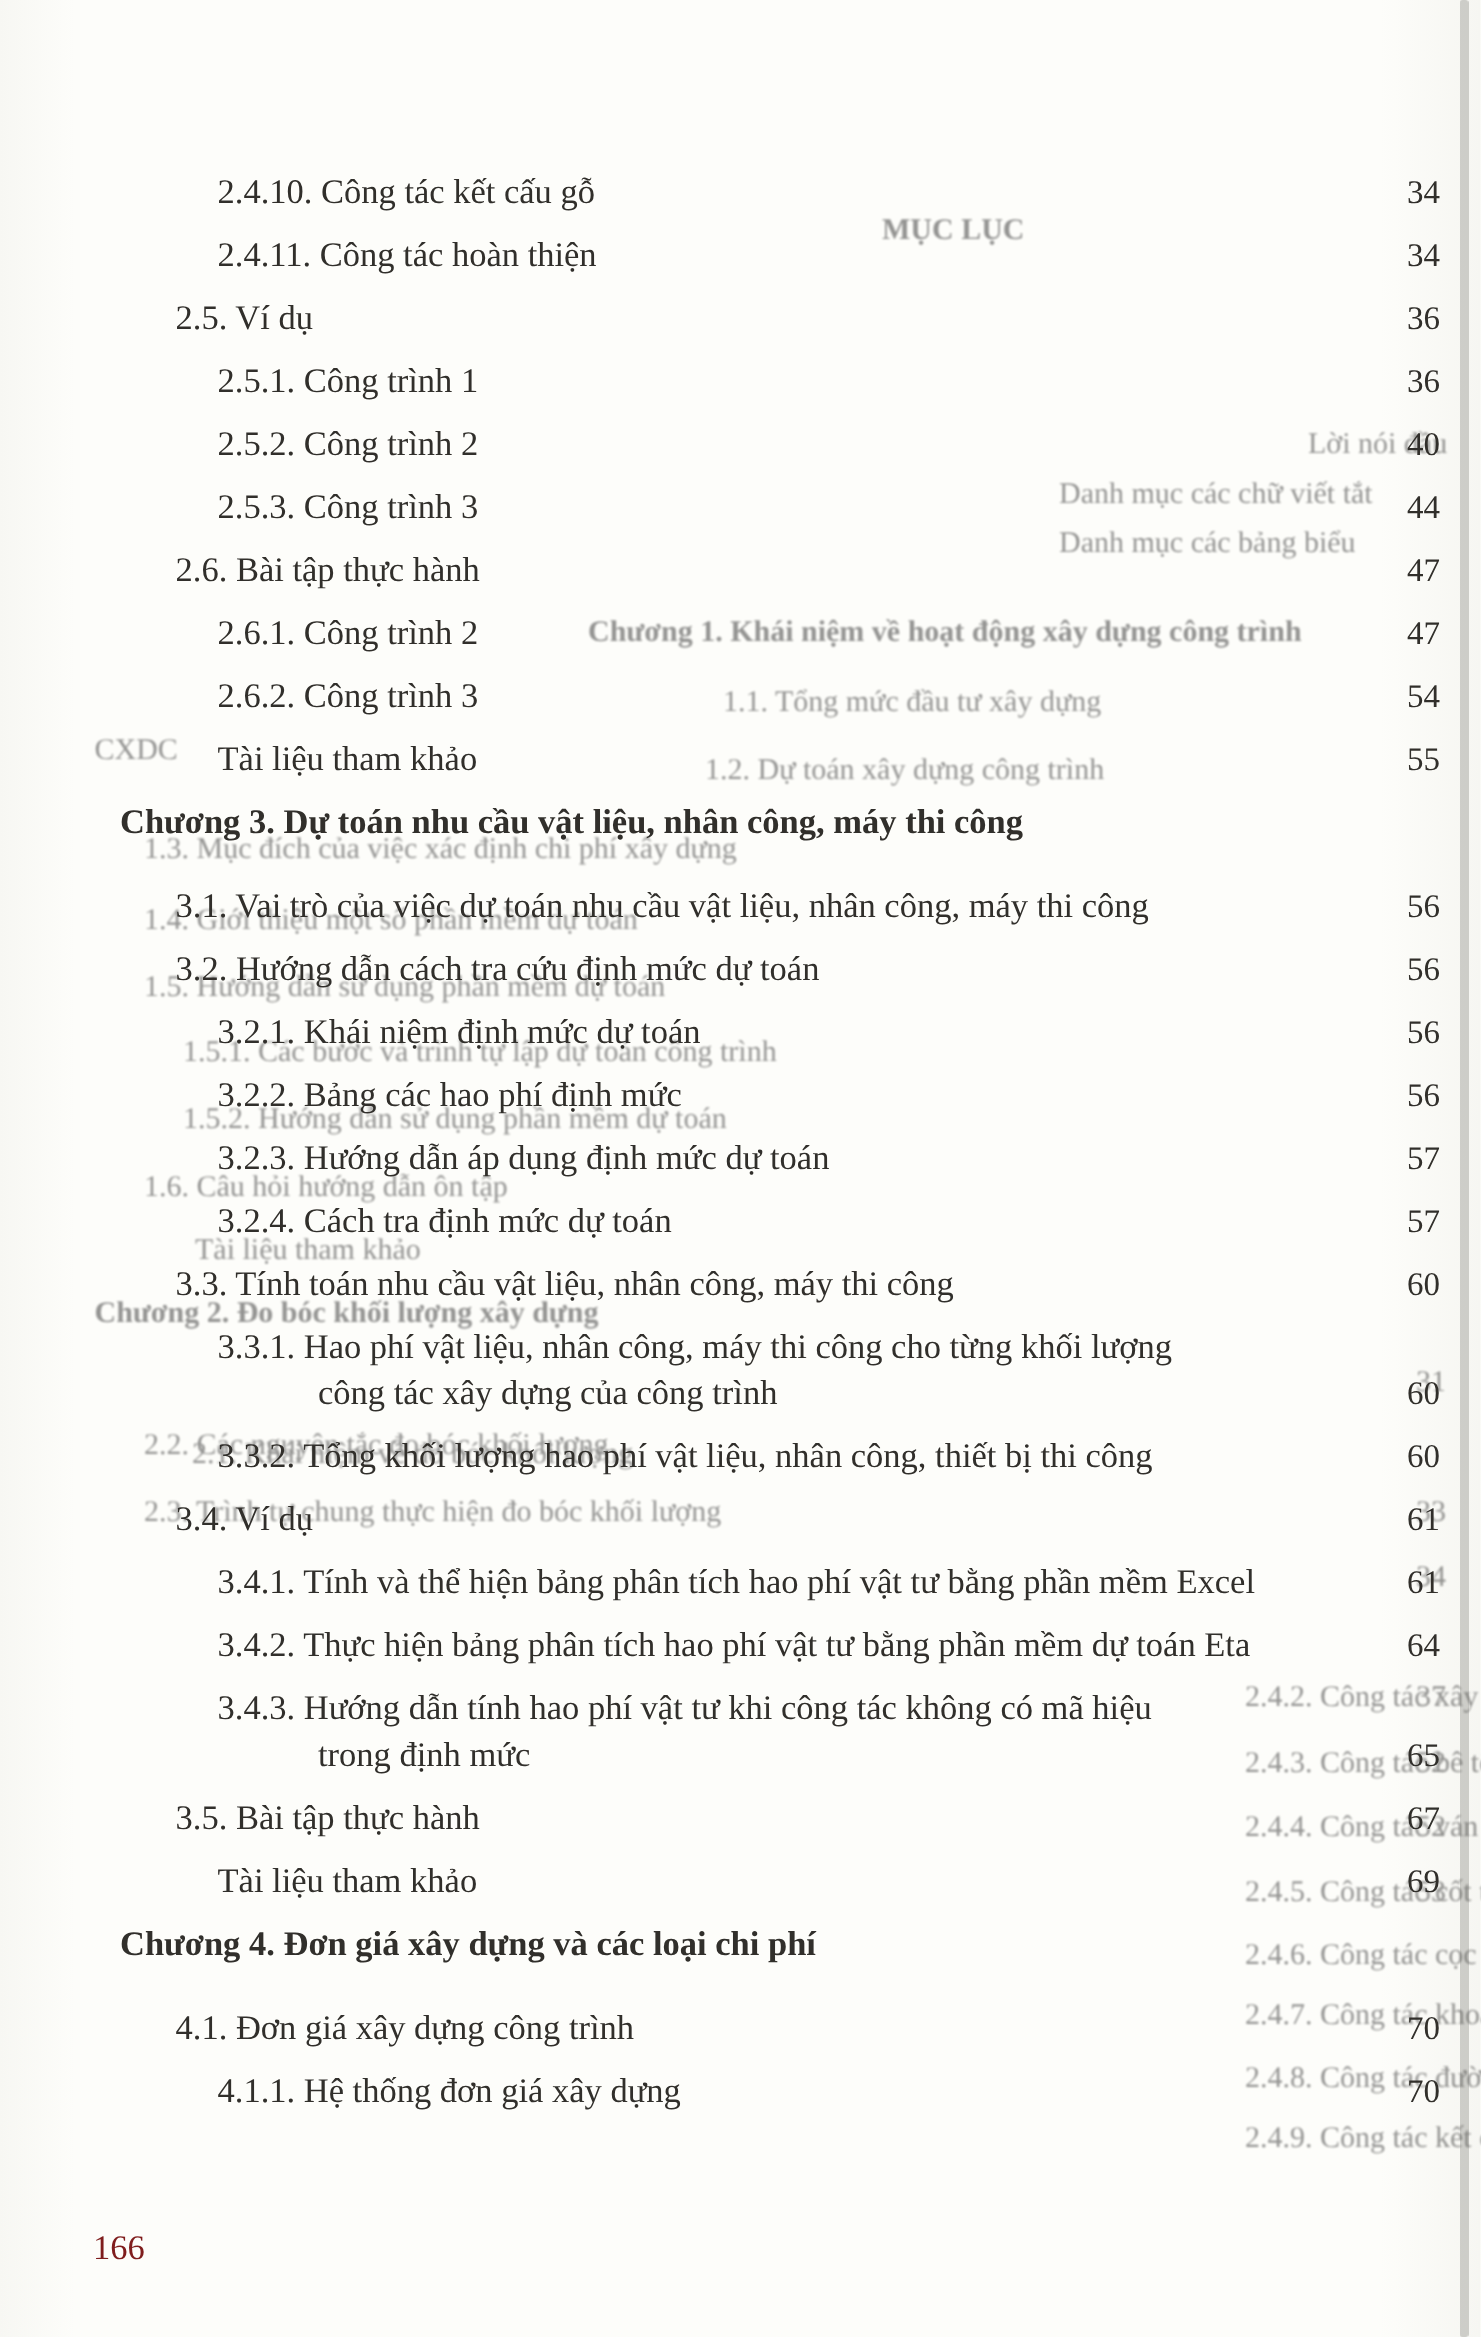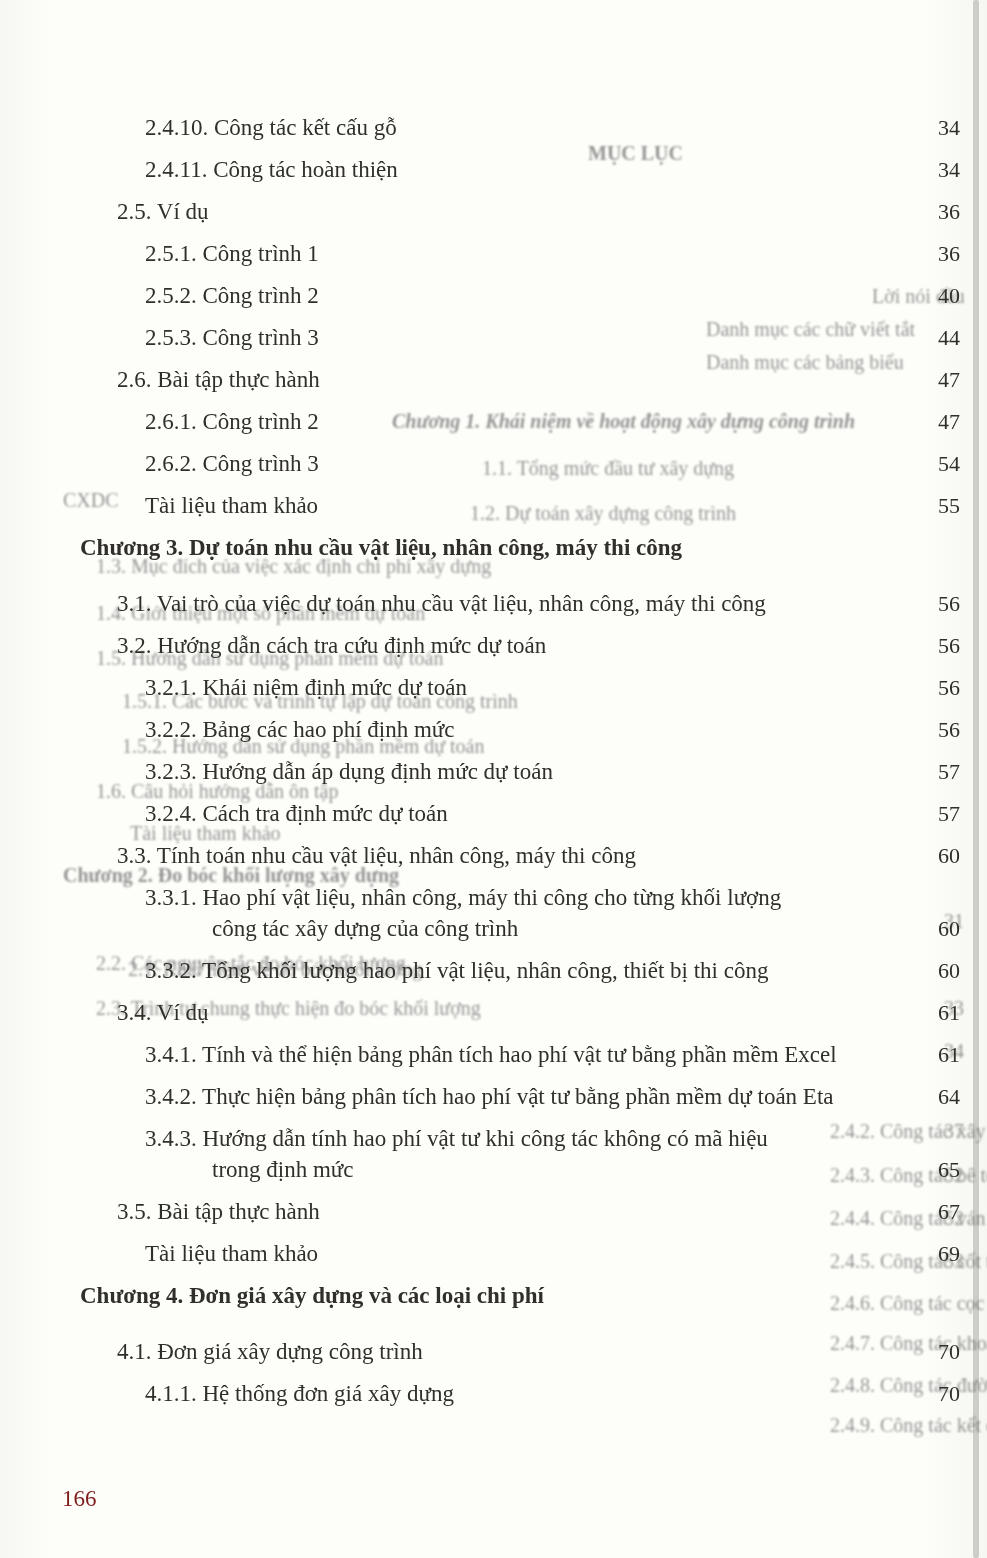--- a/index.html
+++ b/index.html
@@ -84,21 +84,21 @@
 </head>
 <body>
 
 <div class="paper"></div>
 
 <div class="bleed-layer">
     <div class="bleed-frag bold" style="left: 588px; top: 140px;">MỤC LỤC</div>
     <div class="bleed-frag" style="left: 872px; top: 283px;">Lời nói đầu</div>
     <div class="bleed-frag" style="left: 706px; top: 316px;">Danh mục các chữ viết tắt</div>
     <div class="bleed-frag" style="left: 706px; top: 349px;">Danh mục các bảng biểu</div>
-    <div class="bleed-frag bold" style="left: 392px; top: 408px; font-style: italic;">Chương 1. Khái niệm về hoạt động xây dựng công trình</div>
+    <div class="bleed-frag bold" style="left: 392px; top: 408px;">Chương 1. Khái niệm về hoạt động xây dựng công trình</div>
     <div class="bleed-frag" style="left: 482px; top: 455px;">1.1. Tổng mức đầu tư xây dựng</div>
     <div class="bleed-frag" style="left: 63px; top: 487px;">CXDC</div>
     <div class="bleed-frag" style="left: 470px; top: 500px;">1.2. Dự toán xây dựng công trình</div>
     <div class="bleed-frag" style="left: 96px; top: 553px;">1.3. Mục đích của việc xác định chi phí xây dựng</div>
     <div class="bleed-frag" style="left: 96px; top: 600px;">1.4. Giới thiệu một số phần mềm dự toán</div>
     <div class="bleed-frag" style="left: 96px; top: 645px;">1.5. Hướng dẫn sử dụng phần mềm dự toán</div>
     <div class="bleed-frag" style="left: 122px; top: 688px;">1.5.1. Các bước và trình tự lập dự toán công trình</div>
     <div class="bleed-frag" style="left: 122px; top: 733px;">1.5.2. Hướng dẫn sử dụng phần mềm dự toán</div>
     <div class="bleed-frag" style="left: 96px; top: 778px;">1.6. Câu hỏi hướng dẫn ôn tập</div>
     <div class="bleed-frag" style="left: 130px; top: 820px;">Tài liệu tham khảo</div>

